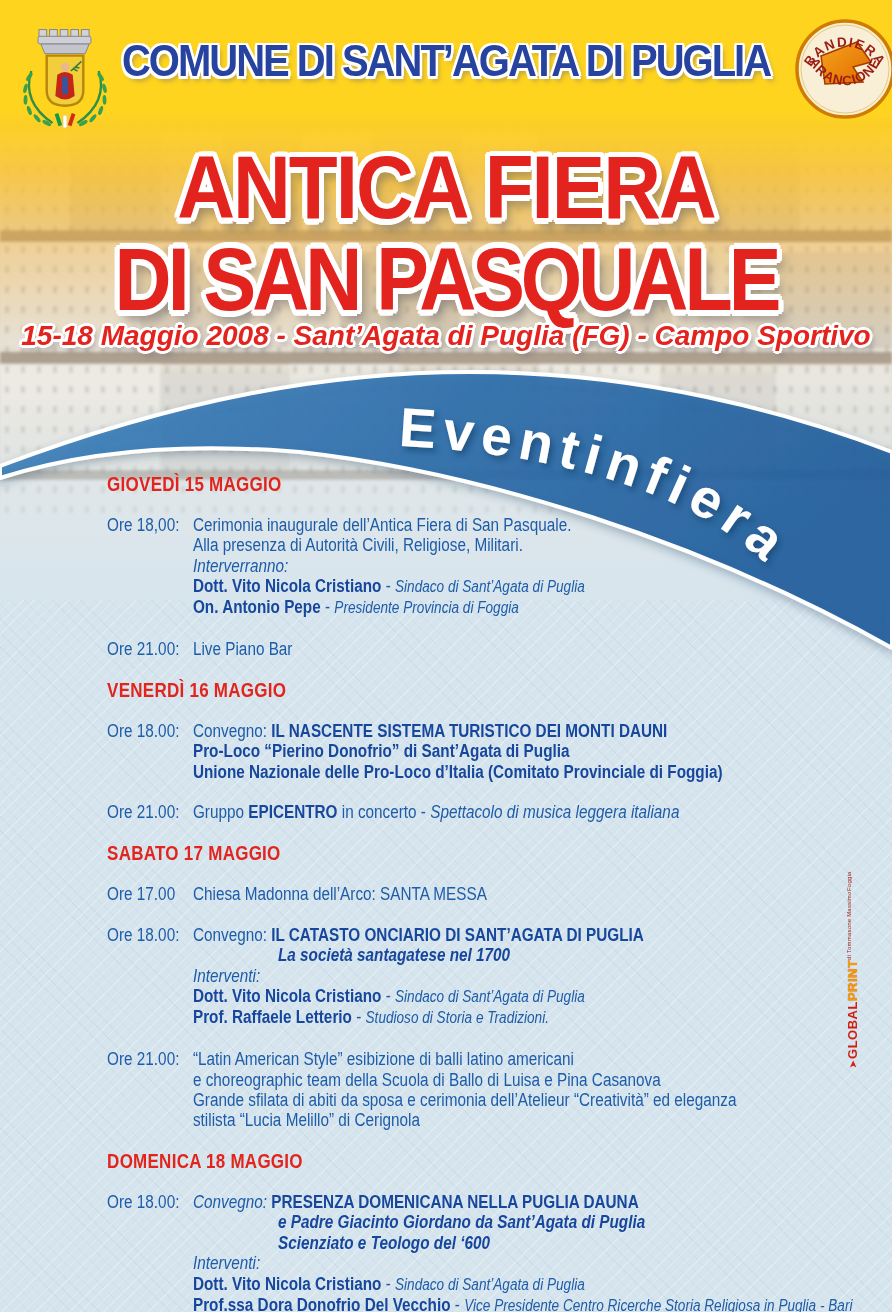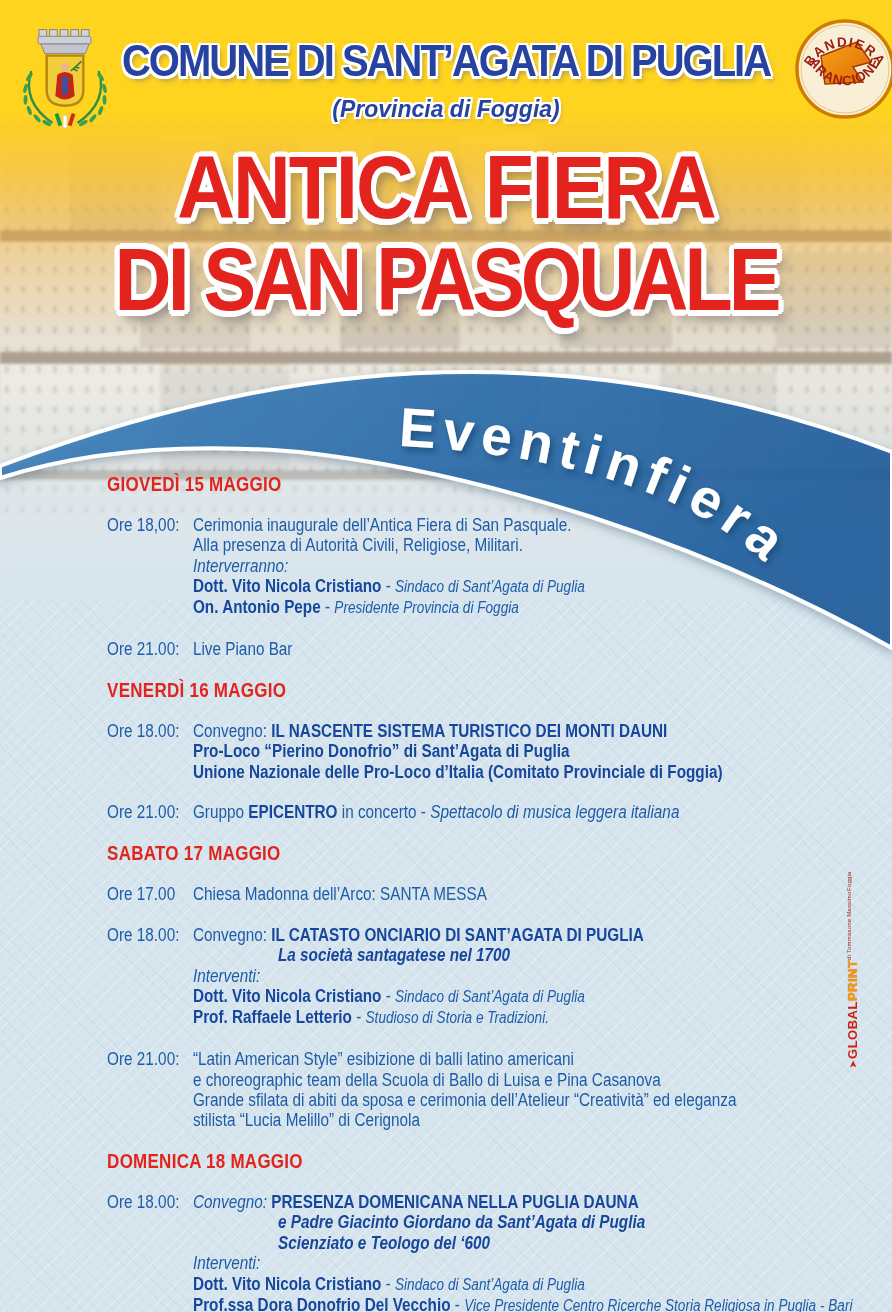--- a/index.html
+++ b/index.html
@@ -193,21 +193,20 @@
         <ellipse cx="74" cy="120" rx="5" ry="2" transform="rotate(150 74 120)"></ellipse>
       </g>
       <g>
         <rect x="46" y="110" width="4" height="13" fill="#129a44" transform="rotate(-18 48 116)"></rect>
         <rect x="53" y="112" width="4" height="13" fill="#ffffff" stroke="#bbb" stroke-width="0.4"></rect>
         <rect x="60" y="110" width="4" height="13" fill="#d02a1e" transform="rotate(18 62 116)"></rect>
       </g>
     </svg>
 
     <h1 class="muni" style="margin:0;">COMUNE DI SANT’AGATA DI PUGLIA</h1>
-    <div class="prov">(Provincia di Foggia)</div>
 
     <svg class="badge" width="100" height="110" viewBox="0 0 100 110">
       <defs>
         <linearGradient id="fg" x1="0" y1="0" x2="1" y2="1">
           <stop offset="0" stop-color="#f7a41c"></stop>
           <stop offset="1" stop-color="#df6a00"></stop>
         </linearGradient>
         <path id="arcT" d="M 13,62 A 38,38 0 0 1 87,62" fill="none"></path>
         <path id="arcB" d="M 15,48 A 38,38 0 0 0 85,48" fill="none"></path>
       </defs>
@@ -220,20 +219,21 @@
       <text font-family="Liberation Sans, sans-serif" font-size="13.5" font-weight="bold" fill="#9c1b12" letter-spacing="1">
         <textPath href="#arcB" startOffset="50%" text-anchor="middle">ARANCIONE</textPath>
       </text>
     </svg>
   </div>
 
   <div class="main-title">
     <div class="t-line t1">ANTICA FIERA</div>
     <div class="t-line t2">DI SAN PASQUALE</div>
   </div>
+  <div class="date-line">15-18 Maggio 2008 - Sant’Agata di Puglia (FG) - Campo Sportivo</div>
 
   <section class="schedule">
       <div class="day">
         <div class="day-heading">GIOVEDÌ 15 MAGGIO</div>
         <div class="event">
           <div class="time">Ore 18,00:</div>
           <div class="lines">
             <div class="line"><span class="s-p">Cerimonia inaugurale dell’Antica Fiera di San Pasquale.</span></div>
             <div class="line"><span class="s-p">Alla presenza di Autorità Civili, Religiose, Militari.</span></div>
             <div class="line"><span class="s-i">Interverranno:</span></div>

